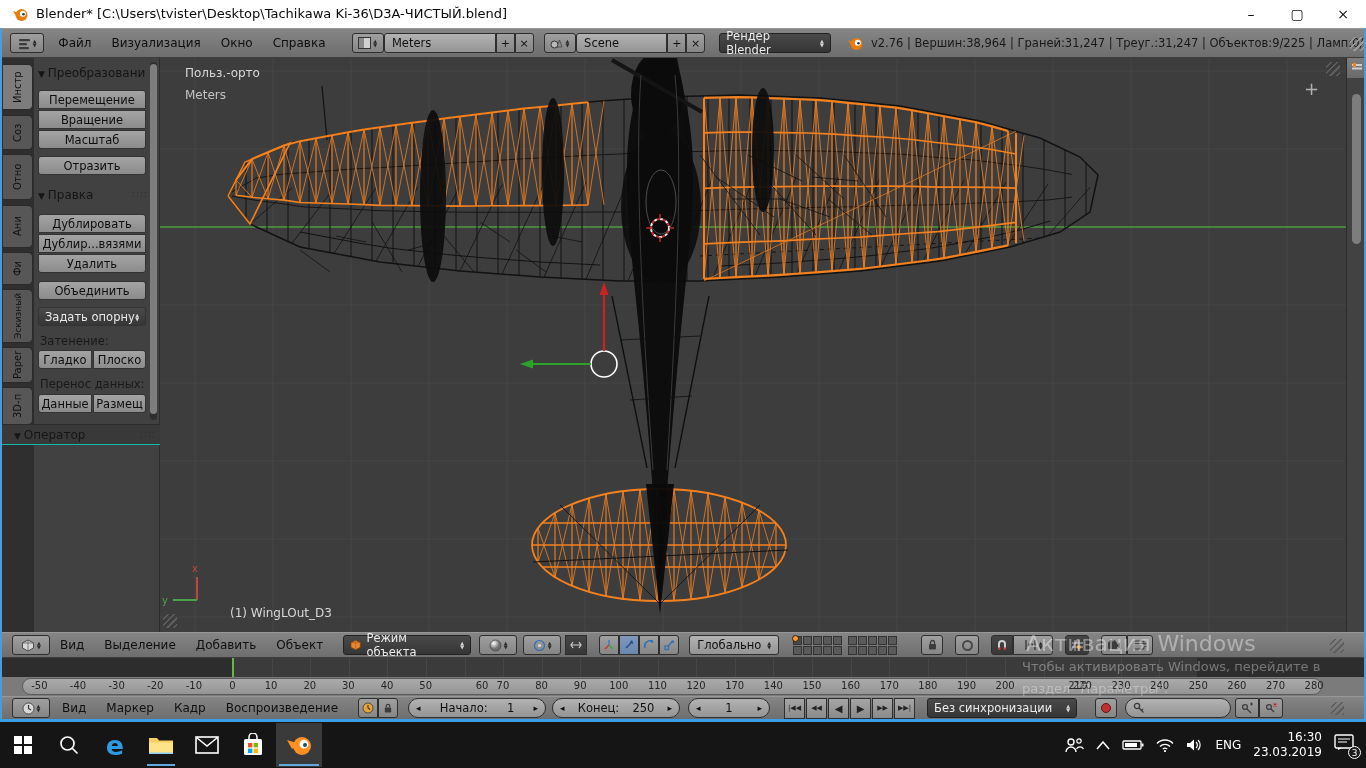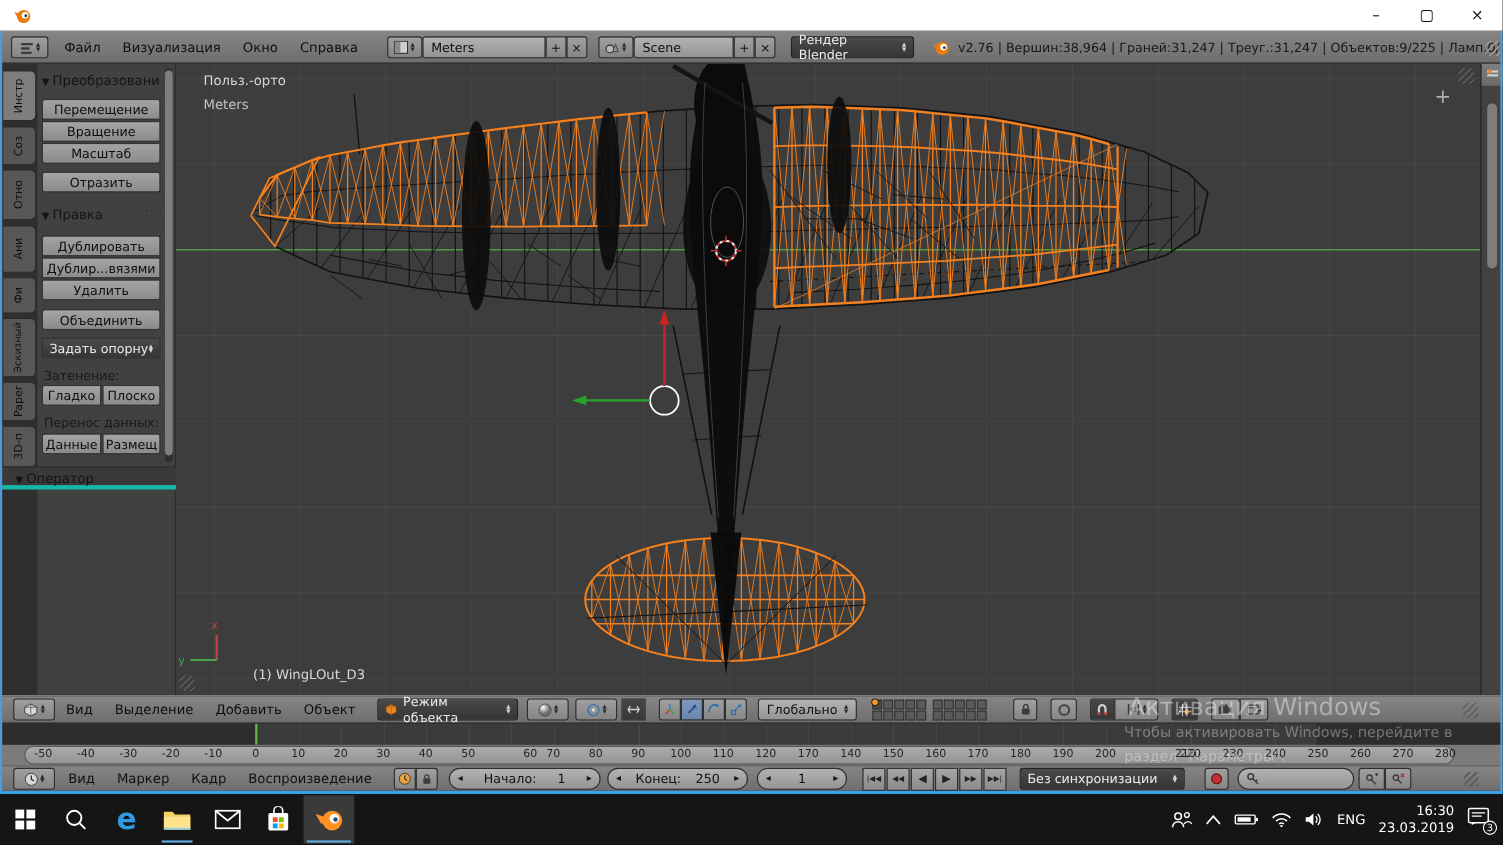--- a/index.html
+++ b/index.html
@@ -64,20 +64,21 @@
 </head>
 <body>
 
 <div class="abs titlebar">
   <svg class="abs" style="left:12px;top:6px" width="16" height="16" viewBox="0 0 16 16">
     <path d="M1,5 L8,7.5 L4,10 Z" fill="#e87d0d"></path>
       <circle cx="9.5" cy="9" r="6" fill="#e87d0d"></circle>
       <circle cx="10.8" cy="7.8" r="3" fill="#fff"></circle>
       <circle cx="11.5" cy="8.3" r="1.3" fill="#16405f"></circle>
   </svg>
+  <span class="abs" style="left:36px;top:6px">Blender* [C:\Users\tvister\Desktop\Tachikawa Ki-36\D3A-ЧИСТЫЙ.blend]</span>
   <div class="abs" style="right:0;top:0;display:flex">
     <div class="winbtn">–</div>
     <div class="winbtn">▢</div>
     <div class="winbtn">×</div>
   </div>
 </div>
 
 <div class="abs hdr" style="left:0;top:28px;width:1366px;height:30px;padding-left:10px">
   <div class="iconbtn" style="width:36px">
     <svg width="13" height="13" viewBox="0 0 13 13">
@@ -150,21 +151,21 @@
   <div class="sbtn dk" style="top:249px">
     <span>Задать опорну</span>
       <span class="ud w"></span>
   </div>
   <div class="slabel" style="top:276px">Затенение:</div>
   <div class="sbtn" style="top:292px;width:54px;border-radius:3px 0 0 3px">Гладко</div>
   <div class="sbtn" style="top:292px;left:93px;width:53px;border-radius:0 3px 3px 0">Плоско</div>
   <div class="slabel" style="top:319px">Перенос данных:</div>
   <div class="sbtn" style="top:336px;width:54px;border-radius:3px 0 0 3px">Данные</div>
   <div class="sbtn" style="top:336px;left:93px;width:53px;border-radius:0 3px 3px 0">Размещ</div>
-  <div class="abs" style="left:0;top:366px;width:160px;height:21px;background:#393939;border-top:1px solid #2d2d2d;border-bottom:4px solid #14b8a6">
+  <div class="abs" style="left:0;top:366px;width:160px;height:21px;background:#393939;border-top:1px solid #2d2d2d;border-bottom:1px solid #14b8a6">
     <span class="phdr" style="left:14px;top:3px;position:absolute">Оператор</span>
     <span class="dots" style="left:140px;top:4px">::::</span>
   </div>
   <div class="abs" style="left:150px;top:4px;width:7px;height:358px;background:#2e2e2e;border-radius:4px">
     <div style="position:absolute;left:0;top:2px;width:7px;height:350px;background:#7e7e7e;border-radius:4px"></div>
   </div>
 </div>
 
 <div class="abs" style="left:160px;top:58px;width:1186px;height:574px;background:#3d3d3d;overflow:hidden">
   <svg id="wire" width="1186" height="574" viewBox="160 58 1186 574">

